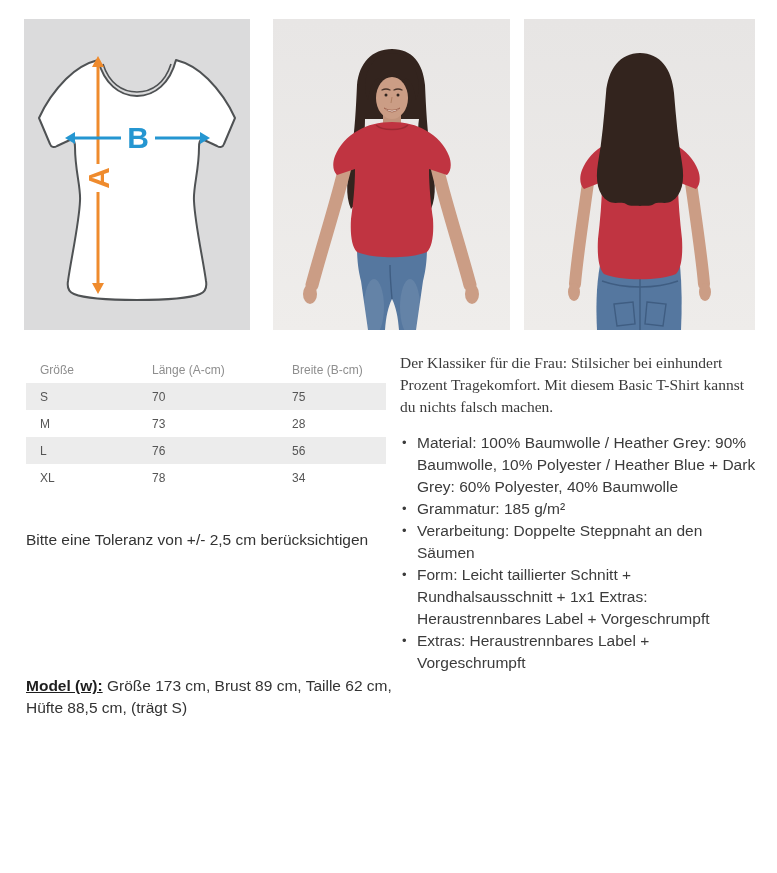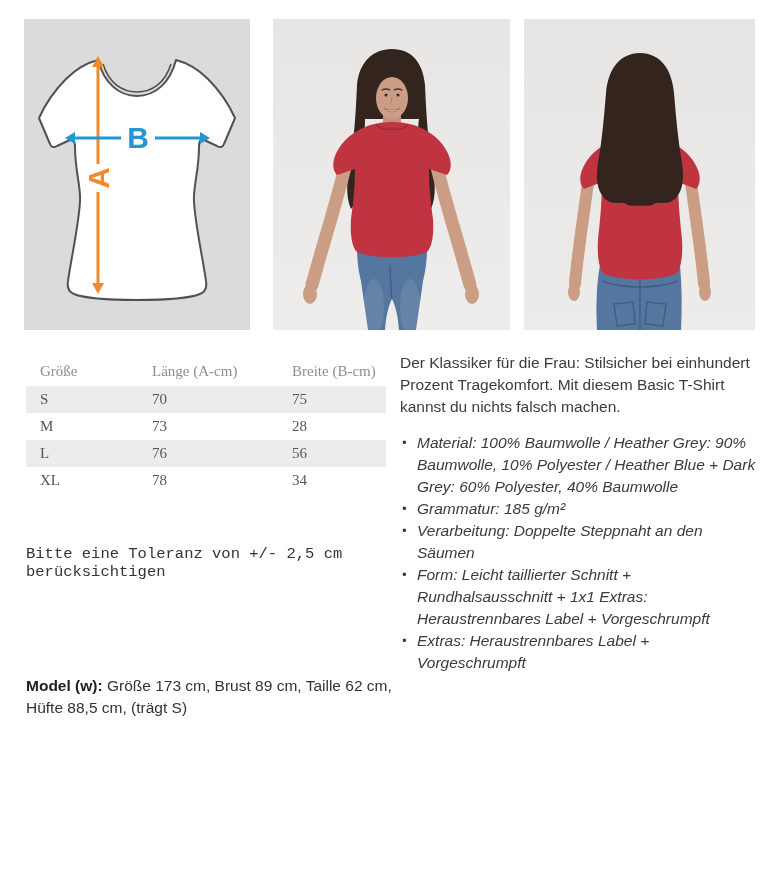--- a/index.html
+++ b/index.html
@@ -36,36 +36,36 @@
 
   .hair{fill:var(--hair-brown);}
   .skin-f{fill:var(--skin);}
   .skin-s{stroke:var(--skin);stroke-width:13;stroke-linecap:round;fill:none;}
   .skin-s2{stroke:var(--skin);stroke-width:12;stroke-linecap:round;fill:none;}
   .shirt{fill:var(--shirt-red);}
   .jeans{fill:var(--jeans-blue);}
   .jeans-seam{stroke:#3F5D82;stroke-width:1.4;fill:none;}
 
   
-  .size-table{position:absolute;left:26px;top:357px;width:360px;border-collapse:collapse;table-layout:fixed;font-size:15px;font-family:Liberation Serif, serif;}
+  .size-table{position:absolute;left:26px;top:357px;width:360px;border-collapse:collapse;table-layout:fixed;font-size:12px;}
   .size-table col.c1{width:112px;} .size-table col.c2{width:140px;} .size-table col.c3{width:108px;}
   .size-table th{font-weight:normal;color:#8E8E8E;text-align:left;padding:6px 0 6px 14px;}
   .size-table td{color:#555;padding:4px 0 4px 14px;height:27px;}
   .size-table tr.shaded{background:#ECECEC;}
 
-  .tolerance{position:absolute;left:26px;top:545px;width:375px;font-size:15.5px;color:#333;font-family:Liberation Mono, monospace;}
+  .tolerance{position:absolute;left:26px;top:531px;width:375px;font-size:15.5px;color:#333;}
 
   .model-info{position:absolute;left:26px;top:675px;width:372px;font-size:15.5px;line-height:22px;color:#333;}
-  .model-info b{color:#1e1e1e;}
+  .model-info b{color:#1e1e1e;text-decoration:underline;}
 
   
   .description{position:absolute;left:400px;top:352px;width:358px;font-size:15.5px;line-height:22px;color:#3b3b3b;}
-  .description p{hyphens:auto;-webkit-hyphens:auto;margin-bottom:14px;}
+  .description p{hyphens:auto;-webkit-hyphens:auto;margin-bottom:14px;font-family:Liberation Serif, serif;}
   .spec-list{list-style:none;}
-  .spec-list li{position:relative;padding-left:17px;hyphens:auto;font-style:italic;-webkit-hyphens:auto;}
+  .spec-list li{position:relative;padding-left:17px;hyphens:auto;-webkit-hyphens:auto;}
   .spec-list li::before{content:"•";position:absolute;left:2px;top:0;font-size:13px;color:#3b3b3b;}
 </style>
 </head>
 <body>
 
 <div class="page">
 
   <div class="img-box diagram">
     <svg viewBox="0 0 226 311">
       <rect x="0" y="0" width="226" height="311" fill="var(--diagram-bg)"></rect>

